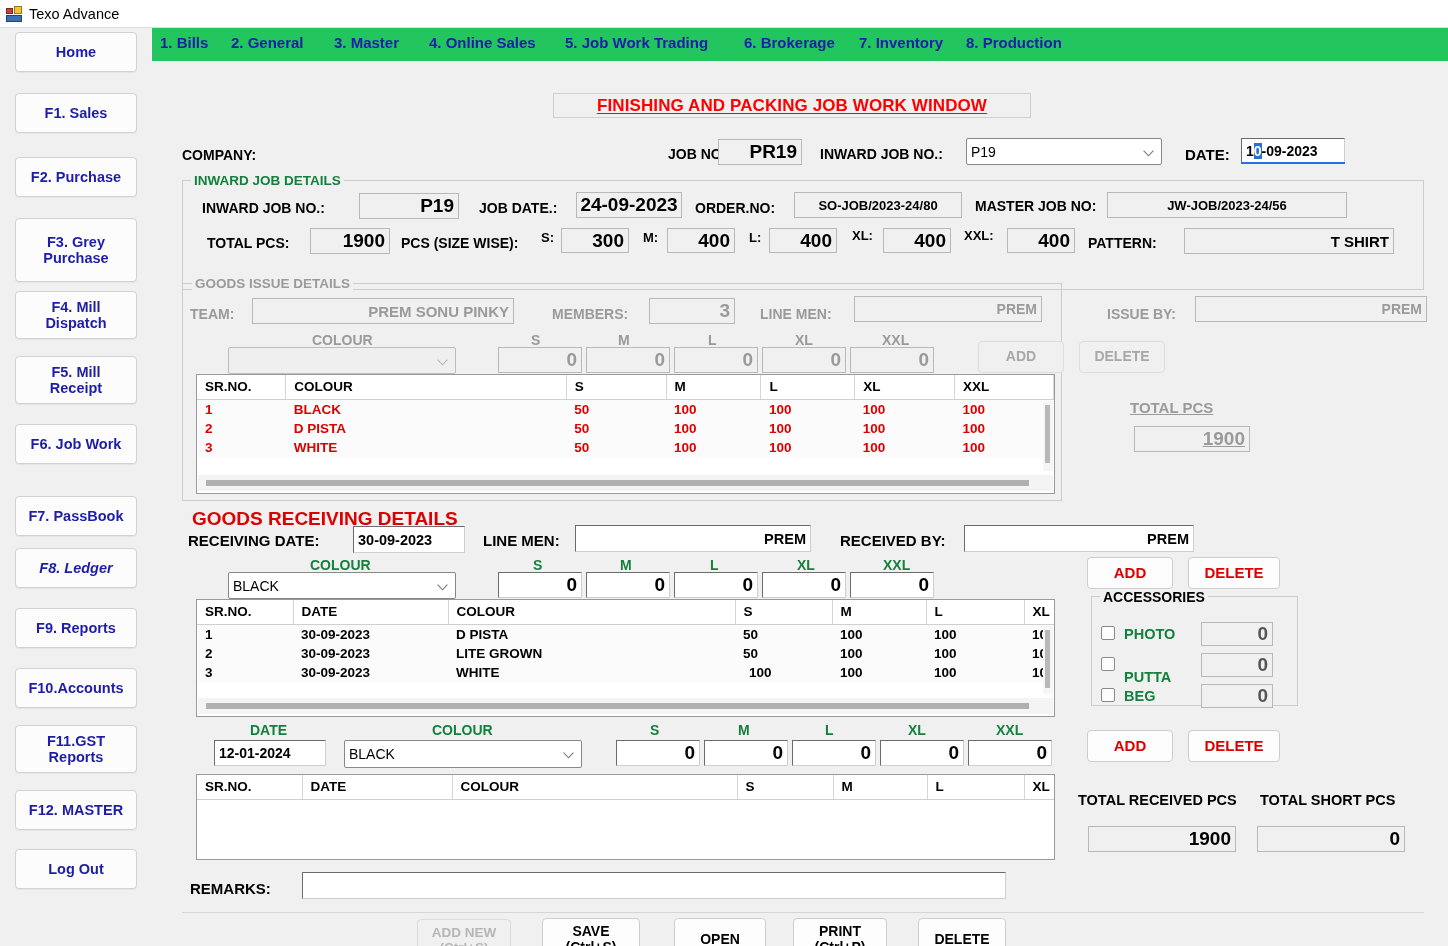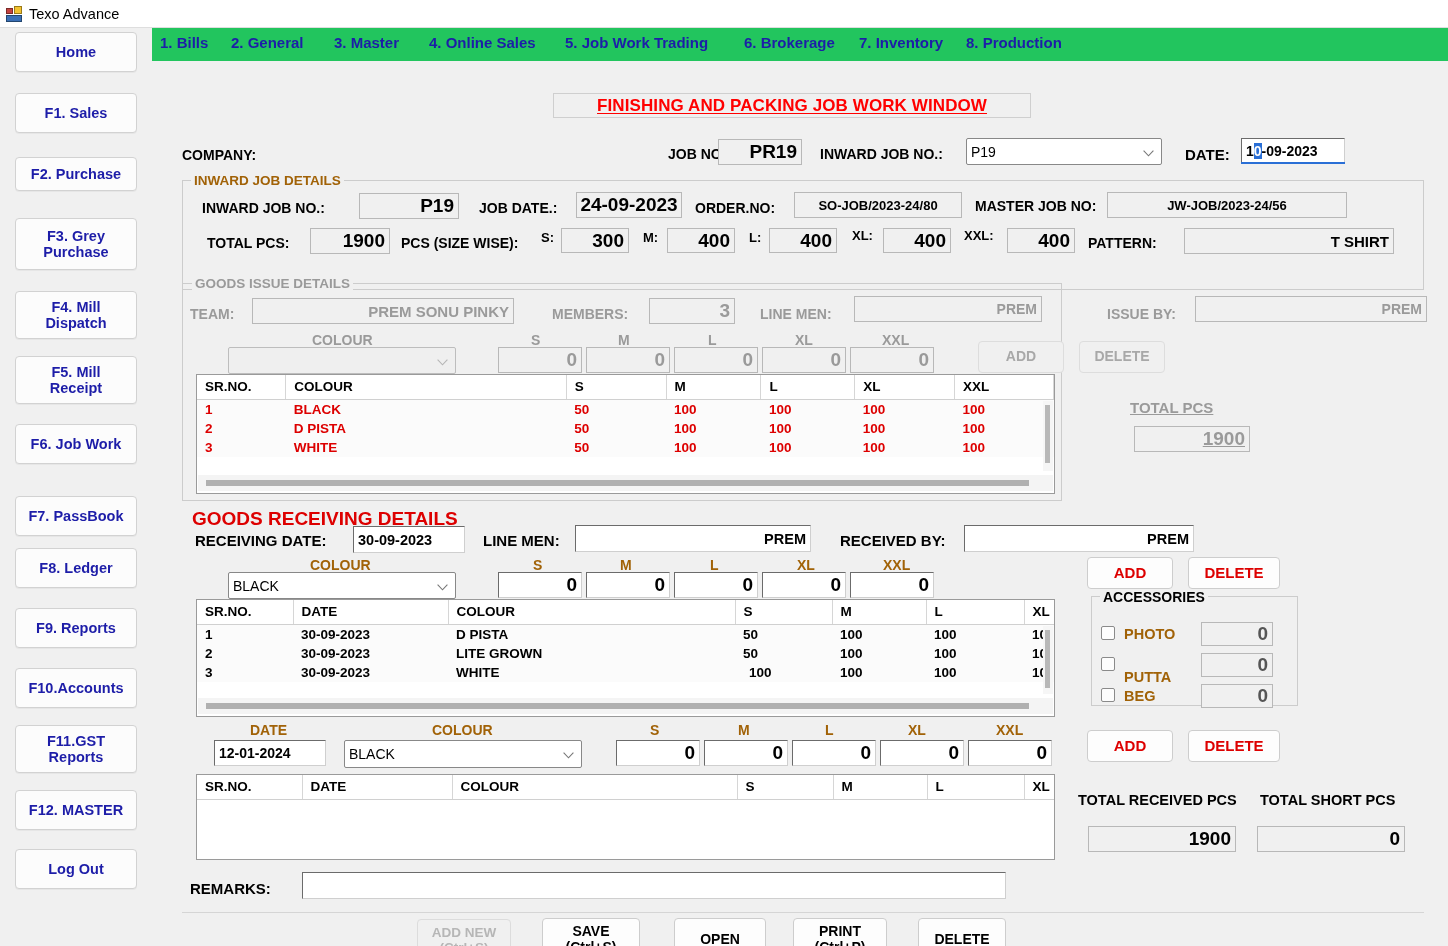--- a/index.html
+++ b/index.html
@@ -72,21 +72,21 @@
     background: #f0f0f0;
     border: 1px solid #cfcfcf;
     color: #ff0000; font-weight: bold; font-size: 17px;
     display: flex; align-items: center; justify-content: center;
     letter-spacing: 0.1px;
   }
   #form-title span { text-decoration: underline; text-underline-offset: 2px; }
 
   
   .lbl { position: absolute; font-size: 14px; font-weight: bold; color: #000; white-space: nowrap; }
-  .lbl-blue { color: #a16207; }
+  .lbl-blue { color: #15803d; }
   .lbl-red { color: #dd0000; }
   .lbl-grey { color: #9a9a9a; }
 
   
   .tb {
     position: absolute; background: #ffffff;
     border: 1px solid #7a7a7a;
     border-top-color: #6b6b6b; border-left-color: #6b6b6b;
     border-right-color: #cfcfcf; border-bottom-color: #cfcfcf;
     font-size: 19px; color: #000; font-weight: bold;
@@ -200,43 +200,43 @@
 
 <div id="winbody">
 
   <div id="sidebar">
       <div class="side-btn" style="top: 4px; height: 40px;">
         <span style="white-space: pre-line;">Home</span>
       </div>
       <div class="side-btn" style="top: 65px; height: 40px;">
         <span style="white-space: pre-line;">F1. Sales</span>
       </div>
-      <div class="side-btn" style="top: 129px; height: 34px;">
+      <div class="side-btn" style="top: 129px; height: 40px;">
         <span style="white-space: pre-line;">F2. Purchase</span>
       </div>
-      <div class="side-btn" style="top: 190px; height: 52px;">
+      <div class="side-btn" style="top: 190px; height: 64px;">
         <span style="white-space: pre-line;">F3. Grey
 Purchase</span>
       </div>
       <div class="side-btn" style="top: 263px; height: 48px;">
         <span style="white-space: pre-line;">F4. Mill
 Dispatch</span>
       </div>
       <div class="side-btn" style="top: 328px; height: 48px;">
         <span style="white-space: pre-line;">F5. Mill
 Receipt</span>
       </div>
       <div class="side-btn" style="top: 396px; height: 40px;">
         <span style="white-space: pre-line;">F6. Job Work</span>
       </div>
       <div class="side-btn" style="top: 468px; height: 40px;">
         <span style="white-space: pre-line;">F7. PassBook</span>
       </div>
       <div class="side-btn" style="top: 520px; height: 40px;">
-        <span style="white-space: pre-line;">F8. Ledger</span>
+        <span style="white-space: pre-line; font-style: italic;">F8. Ledger</span>
       </div>
       <div class="side-btn" style="top: 580px; height: 40px;">
         <span style="white-space: pre-line;">F9. Reports</span>
       </div>
       <div class="side-btn" style="top: 640px; height: 40px;">
         <span style="white-space: pre-line;">F10.Accounts</span>
       </div>
       <div class="side-btn" style="top: 697px; height: 48px;">
         <span style="white-space: pre-line;">F11.GST
 Reports</span>
@@ -424,21 +424,21 @@
       <div class="hscroll">
           <div class="thumb"></div>
         </div>
     </div>
 
     <div class="lbl lbl-grey" style="left:978px; top:338px; text-decoration:underline; font-size:15px;">TOTAL PCS</div>
     <div class="tb flat right grey" style="left:982px; top:365px; width:116px; height:26px; text-decoration:underline;">1900</div>
 
     <div class="lbl lbl-red" style="left:40px; top:447px; font-size:19px;">GOODS RECEIVING DETAILS</div>
 
-    <div class="lbl" style="left:43px; top:471px; font-size:15px;">RECEIVING DATE:</div>
+    <div class="lbl" style="left:36px; top:471px; font-size:15px;">RECEIVING DATE:</div>
     <div class="tb" style="left:201px; top:465px; width:112px; height:27px; font-size:14.5px;">30-09-2023</div>
 
     <div class="lbl" style="left:331px; top:471px; font-size:15px;">LINE MEN:</div>
     <div class="tb right" style="left:423px; top:464px; width:236px; height:27px; font-size:14.5px;">PREM</div>
 
     <div class="lbl" style="left:688px; top:471px; font-size:15px;">RECEIVED BY:</div>
     <div class="tb right" style="left:812px; top:464px; width:230px; height:27px; font-size:14.5px;">PREM</div>
 
     <div class="lbl lbl-blue" style="left:158px; top:496px;">COLOUR</div>
     <div class="lbl lbl-blue" style="left:381px; top:496px;">S</div>

